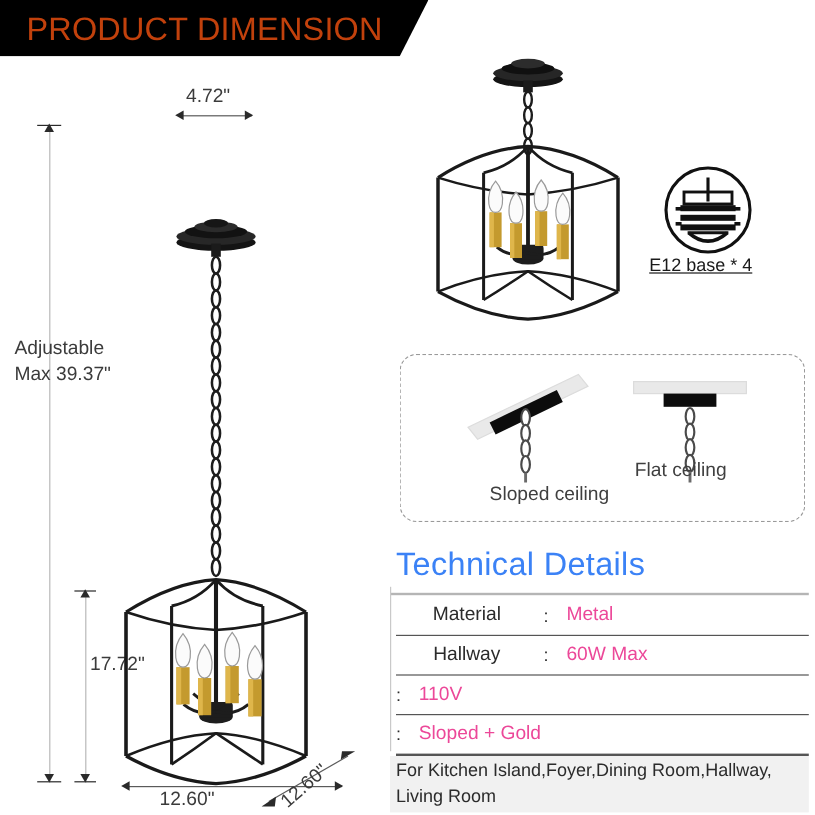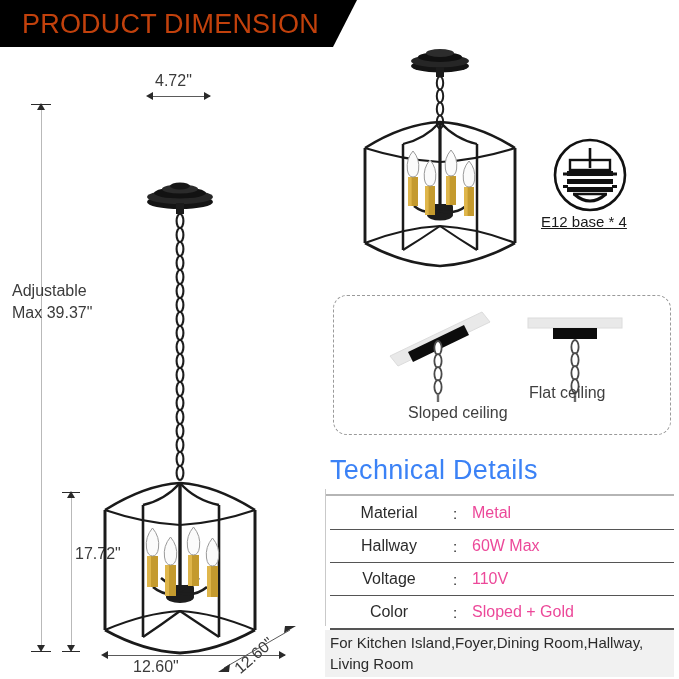--- a/index.html
+++ b/index.html
@@ -312,26 +312,24 @@
       <div class="td-key">Material</div>
       <div class="td-colon">:</div>
       <div class="td-val">Metal</div>
     </div>
     <div class="td-row">
       <div class="td-key">Hallway</div>
       <div class="td-colon">:</div>
       <div class="td-val">60W Max</div>
     </div>
     <div class="td-row">
-      <div class="td-key">Voltage</div>
       <div class="td-colon">:</div>
       <div class="td-val">110V</div>
     </div>
     <div class="td-row">
-      <div class="td-key">Color</div>
       <div class="td-colon">:</div>
       <div class="td-val">Sloped + Gold</div>
     </div>
   </div>
 
   <div class="td-foot"></div>
   <div class="td-foot-text">For Kitchen Island,Foyer,Dining Room,Hallway, Living Room</div>
 
 </div>
 

